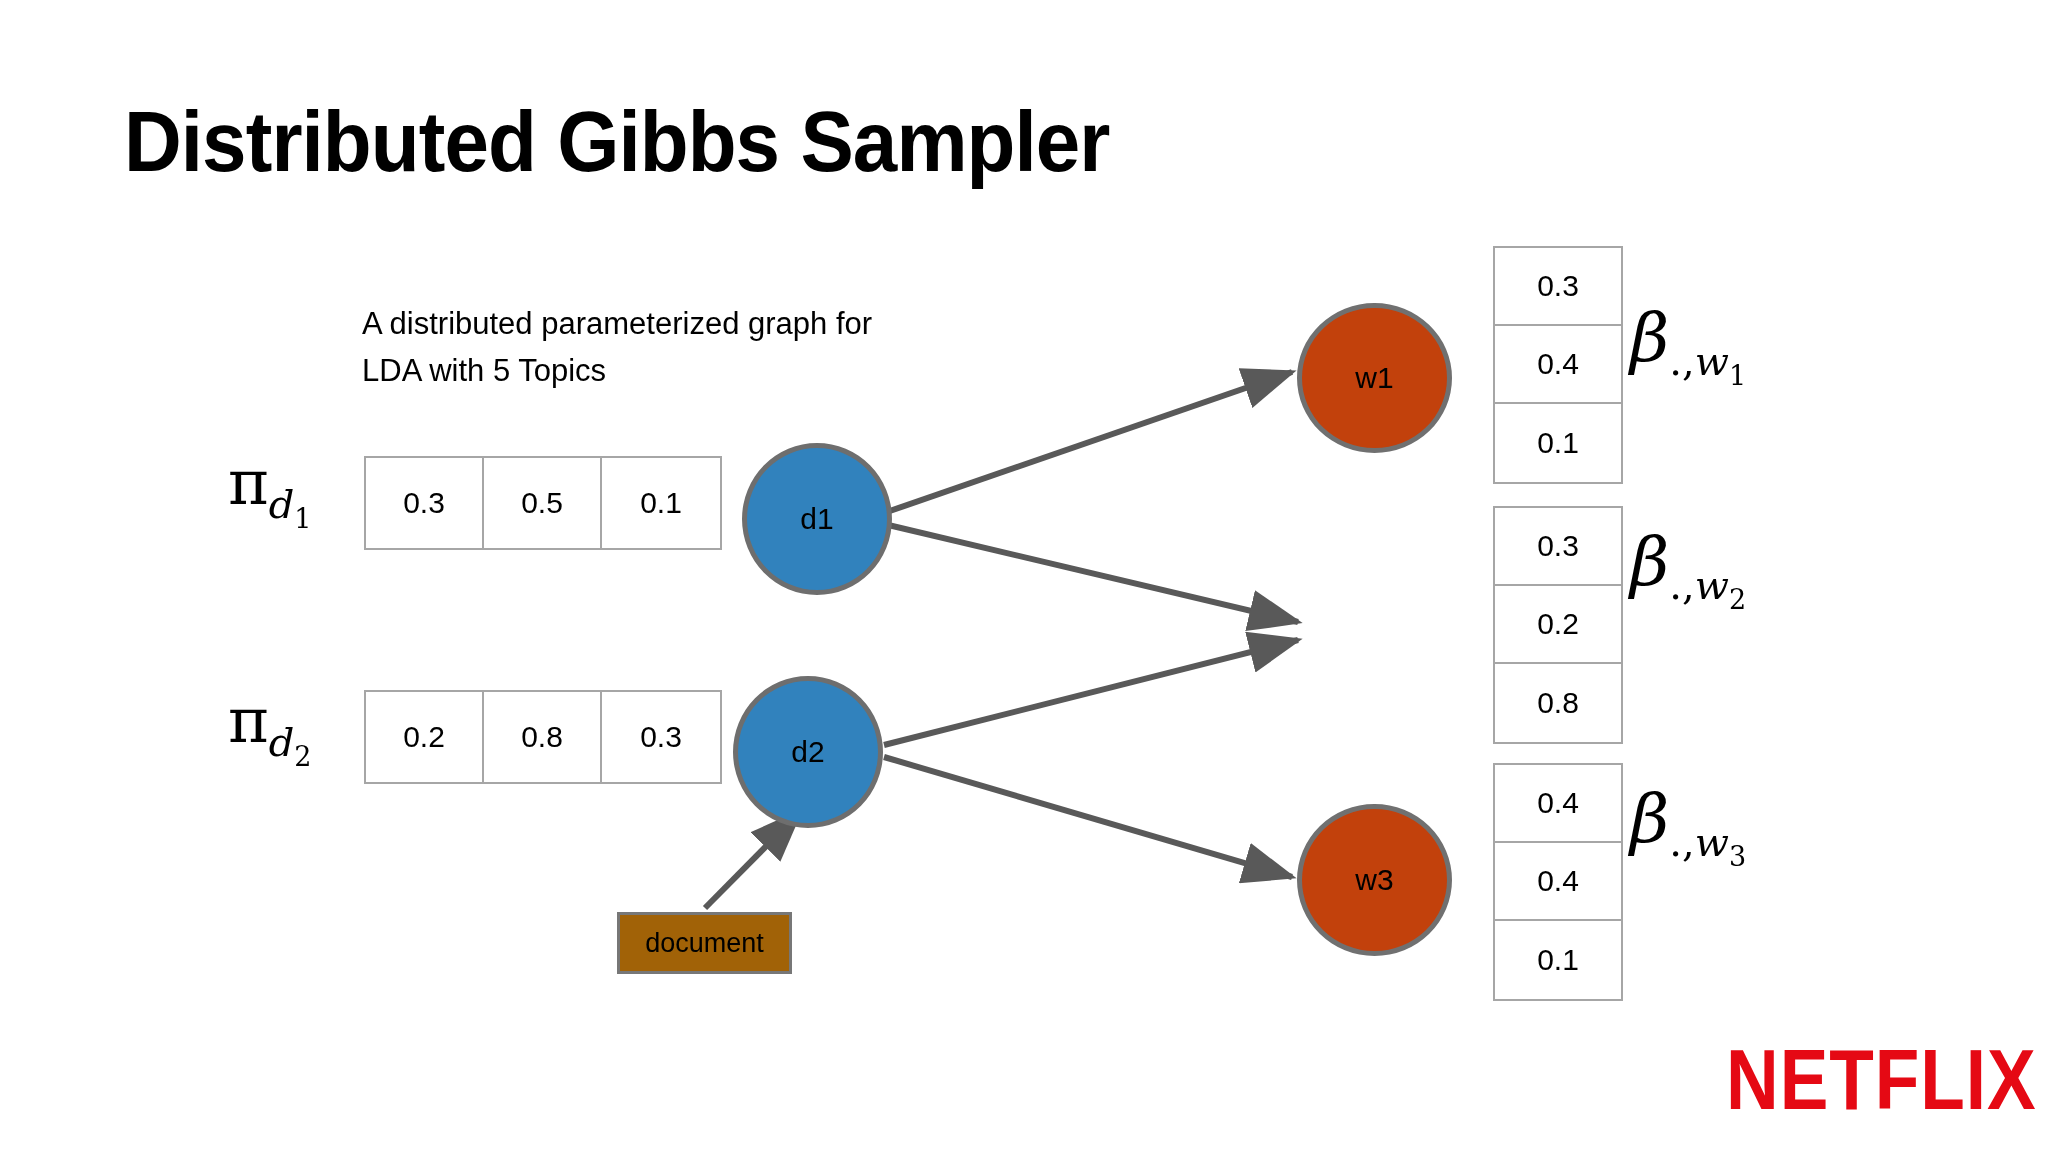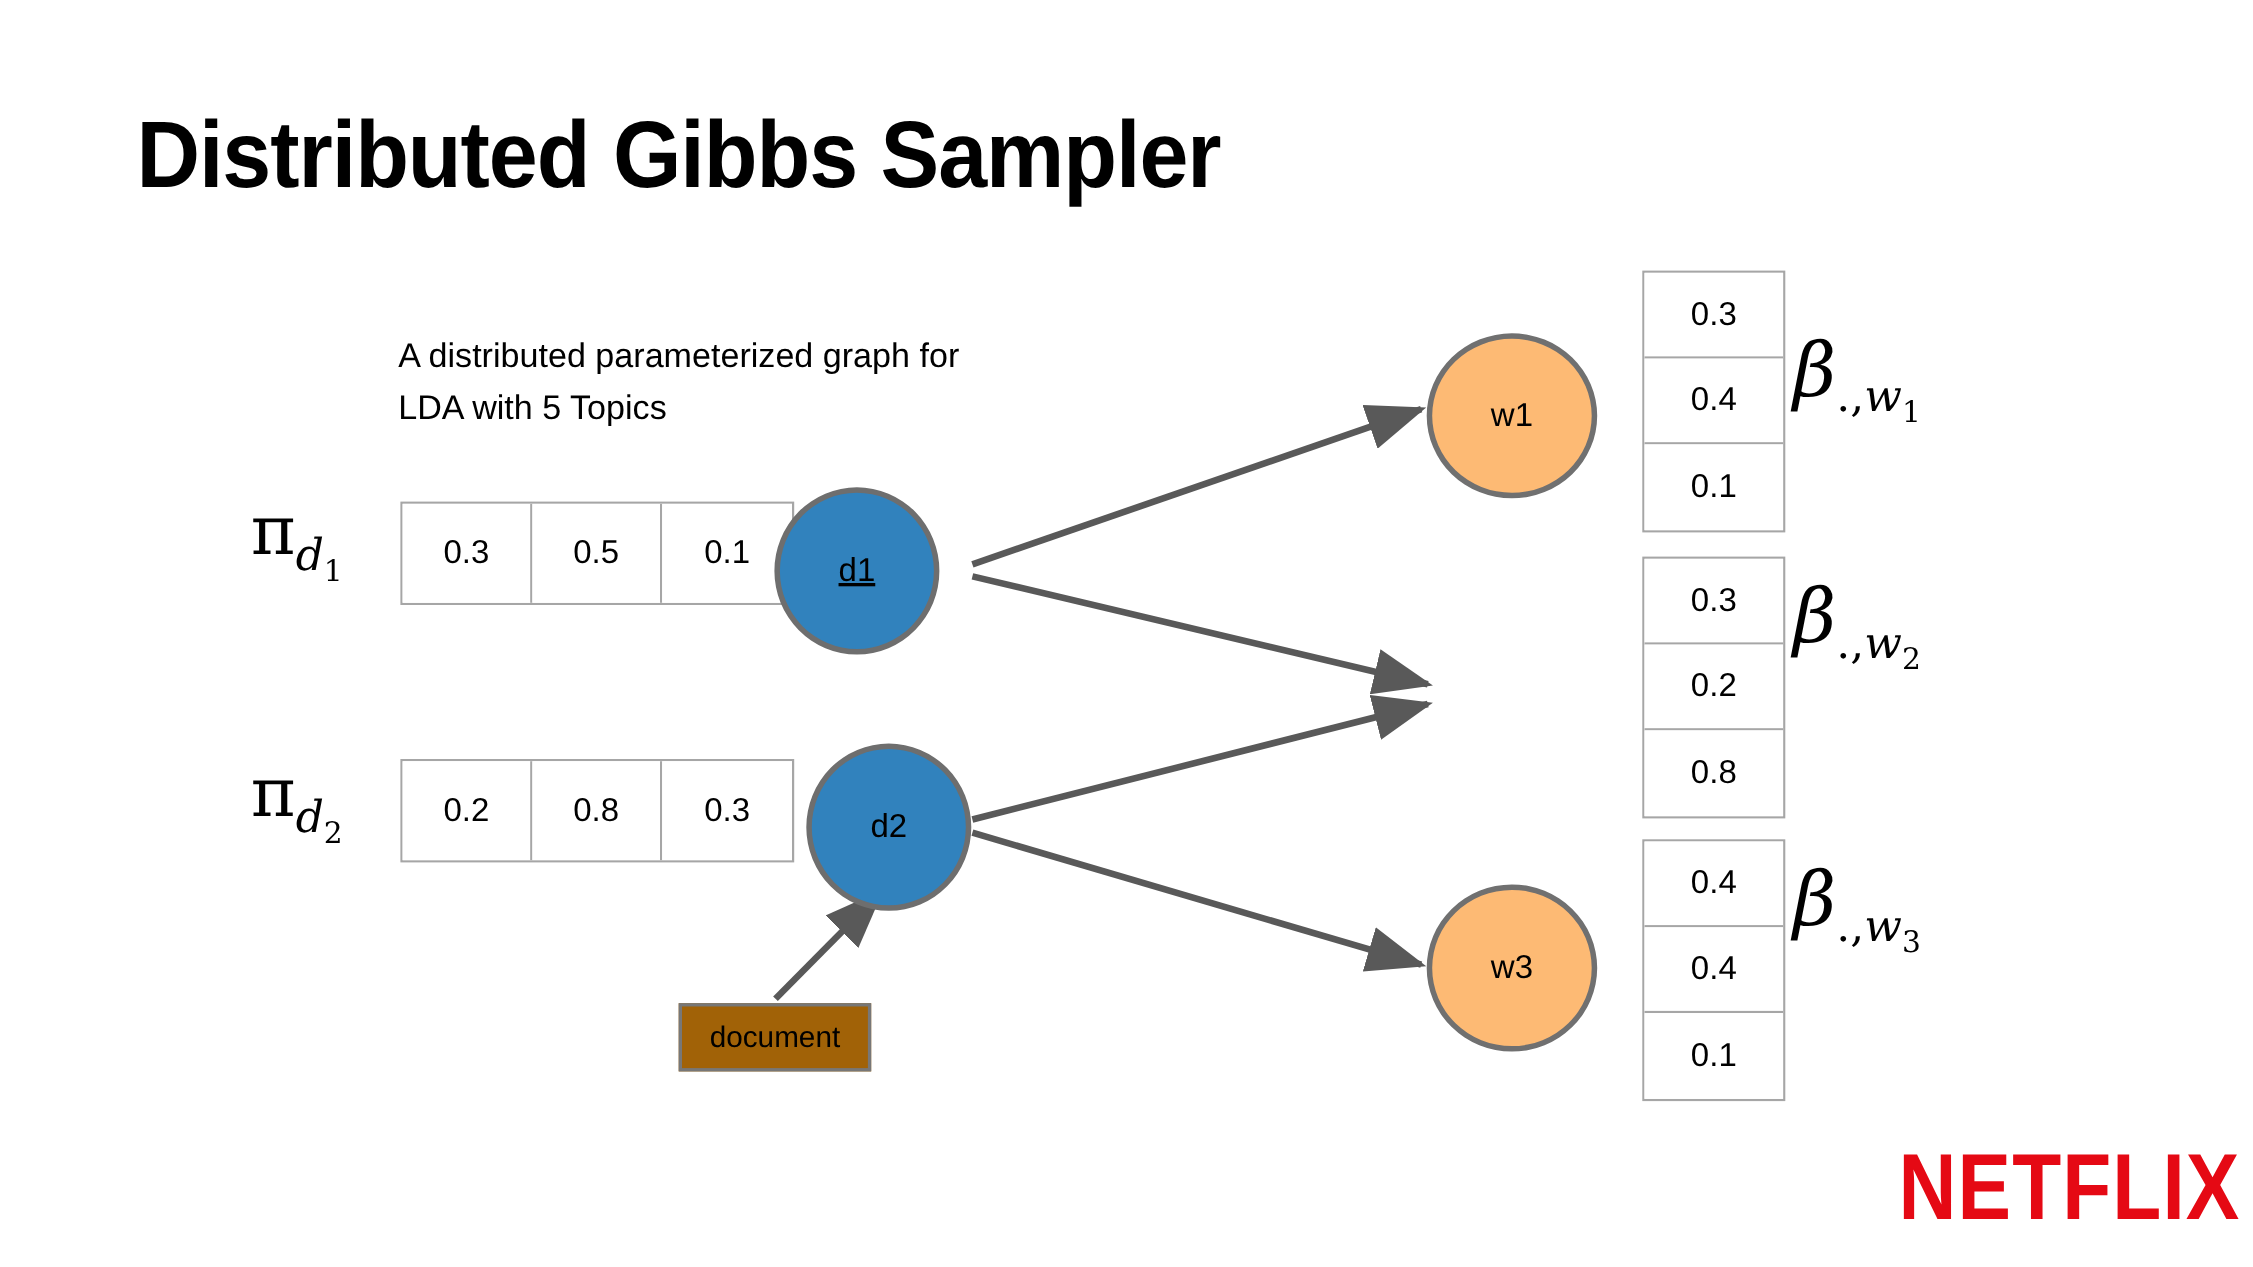--- a/index.html
+++ b/index.html
@@ -151,25 +151,25 @@
     justify-content: center;
     font-size: 30px;
     color: #000000;
     border-radius: 50%;
   }
   .node.doc {
     background: #3182bd;
     border: 5px solid #6e6e6e;
   }
   .node.word {
-    background: #fdba74;
+    background: #c2410c;
     border: 5px solid #707070;
   }
 
-  #node-d1 { left: 704px; top: 443px; width: 150px; height: 152px; text-decoration: underline; }
+  #node-d1 { left: 742px; top: 443px; width: 150px; height: 152px; }
   #node-d2 { left: 733px; top: 676px; width: 150px; height: 152px; }
   #node-w1 { left: 1297px; top: 303px; width: 155px; height: 150px; }
   #node-w2 { left: 1305px; top: 551px; width: 158px; height: 152px; }
   #node-w3 { left: 1297px; top: 804px; width: 155px; height: 152px; }
 
   
   #document-box {
     position: absolute;
     left: 617px;
     top: 912px;

